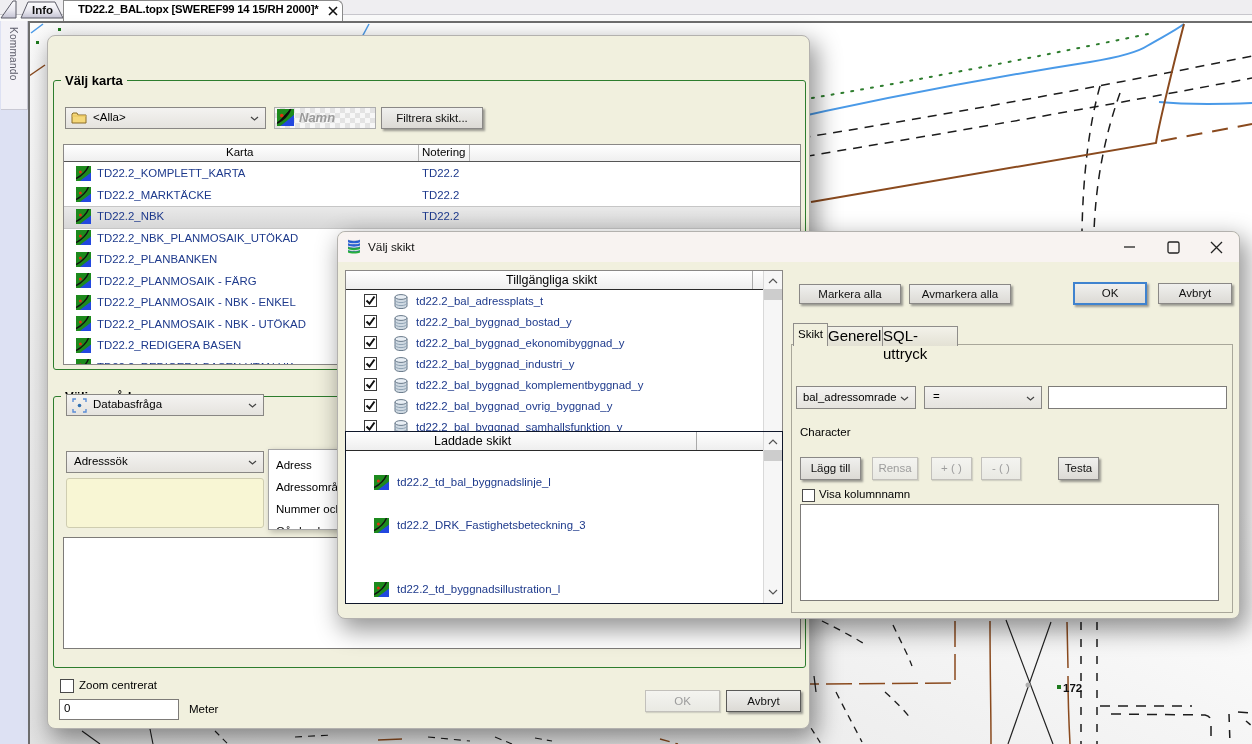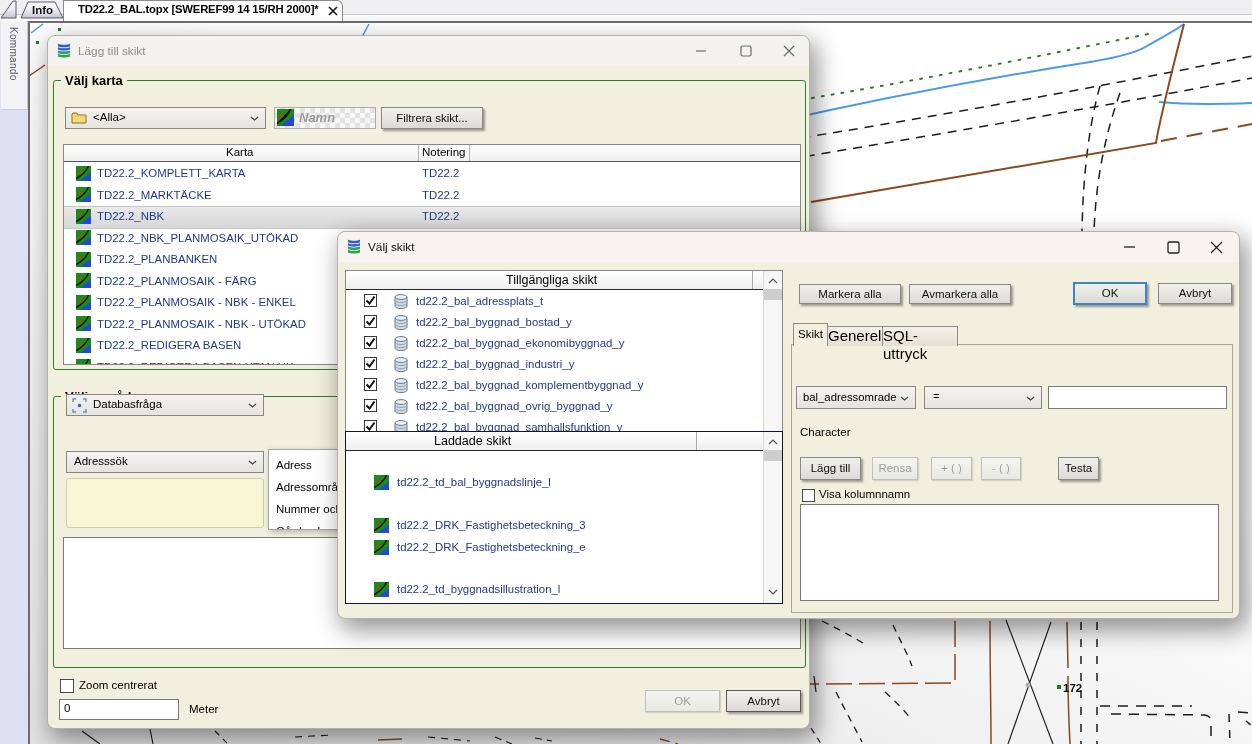--- a/index.html
+++ b/index.html
@@ -156,31 +156,20 @@
   <text x="32" y="13.5" font-family="Liberation Sans,sans-serif" font-size="11.5" font-weight="bold" fill="#111">Info</text>
 </svg>
 <div class="abs" id="tabmain">
     <span style="position:absolute;left:14px;top:2px">TD22.2_BAL.topx [SWEREF99 14 15/RH 2000]*</span>
   <svg style="position:absolute;right:4px;top:5px" width="10" height="10">
       <path d="M1,1 L9,9 M9,1 L1,9" stroke="#111" stroke-width="1.6"></path>
     </svg>
 </div>
 
 <div class="abs dlg" id="dlg1" style="left:47px;top:35px;width:761px;height:692px;z-index:10">
-  <div class="tbar" style="background:#f3f2f0">
-    <svg style="position:absolute;left:10px;top:7px" width="12" height="16" viewBox="0 0 12 16">
-        <use href="#dbicon"></use>
-      </svg>
-    <span class="ttxt" style="color:#8c8c8c">Lägg till skikt</span>
-    <svg class="capbtns" style="right:8px;width:110px" width="110" height="30">
-      <path d="M5,15 H15" stroke="#6b6b6b" stroke-width="1.2"></path>
-      <rect x="50" y="10" width="10" height="10" rx="1.5" stroke="#6b6b6b" stroke-width="1.2" fill="none"></rect>
-      <path d="M93,10 L103,20 M103,10 L93,20" stroke="#6b6b6b" stroke-width="1.2" fill="none"></path>
-    </svg>
-  </div>
 
   <div class="grp" style="left:5px;top:44px;width:751px;height:288px"></div>
   <div class="grplbl" style="left:13px;top:38px">Välj karta</div>
 
   <div class="combo" style="left:17px;top:71px;width:199px;height:20px">
     <svg style="position:absolute;left:5px;top:3px" width="16" height="13" viewBox="0 0 16 13">
       <path d="M1,3 L1,12 L15,12 L15,4 L7,4 L6,2 L2,2 Z" fill="#f5d87a" stroke="#8a6d28" stroke-width="1"></path>
       <path d="M1,5 L15,5" stroke="#e8c35a" stroke-width="1"></path>
     </svg>
     <span style="position:absolute;left:27px;top:3px">&lt;Alla&gt;</span>
@@ -440,26 +429,20 @@
         <svg class="mpi" width="15" height="15">
           <use href="#mapicon"></use>
         </svg>
         <span style="left:51px;top:4px">td22.2_td_bal_byggnadslinje_l</span>
       </div>
     <div class="abs lrow" style="top:83.2px">
         <svg class="mpi" width="15" height="15">
           <use href="#mapicon"></use>
         </svg>
         <span style="left:51px;top:4px">td22.2_DRK_Fastighetsbeteckning_3</span>
-      </div>
-    <div class="abs lrow" style="top:104.6px">
-        <svg class="mpi" width="15" height="15">
-          <use href="#mapicon"></use>
-        </svg>
-        <span style="left:51px;top:4px">td22.2_DRK_Fastighetsbeteckning_e</span>
       </div>
     <div class="abs lrow" style="top:147.4px">
         <svg class="mpi" width="15" height="15">
           <use href="#mapicon"></use>
         </svg>
         <span style="left:51px;top:4px">td22.2_td_byggnadsillustration_l</span>
       </div>
     <div class="abs lrow" style="top:168.8px">
         <svg class="mpi" width="15" height="15">
           <use href="#mapicon"></use>

